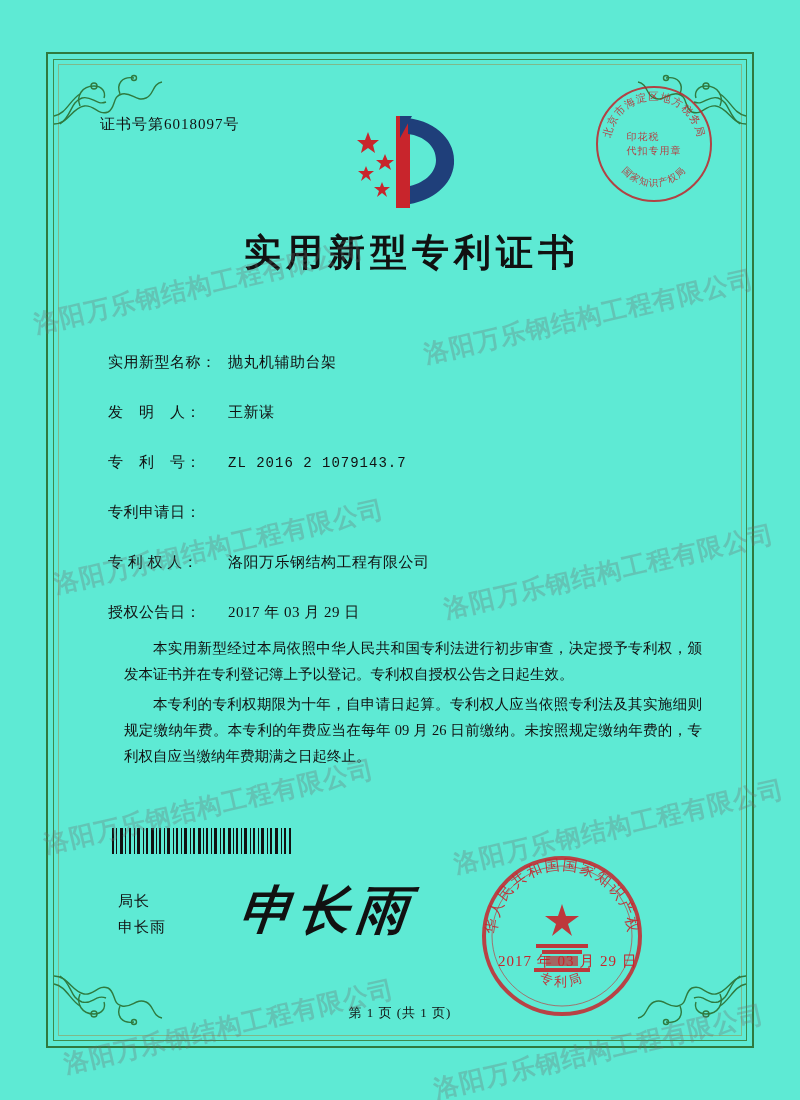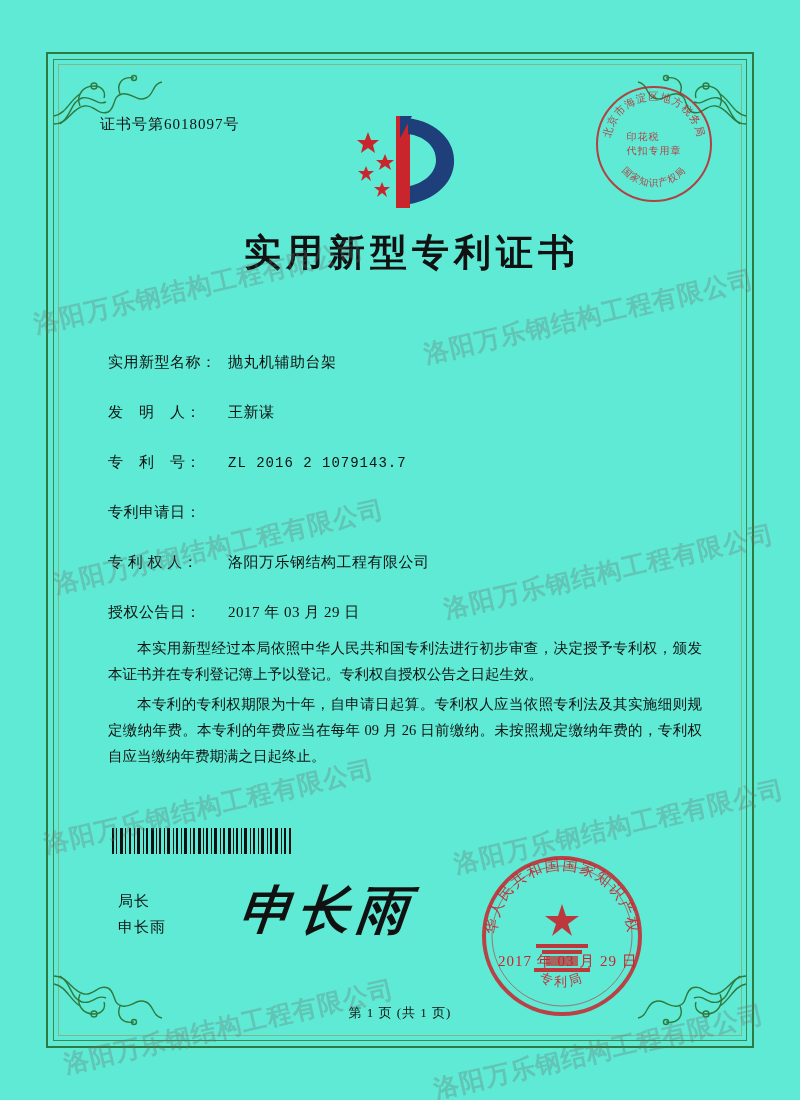--- a/index.html
+++ b/index.html
@@ -147,21 +147,21 @@
     position: absolute;
     left: 108px;
     right: 98px;
     top: 635px;
     font-size: 14.5px;
     line-height: 26px;
     text-align: justify;
     color: #111;
   }
   .body-text p {
-    margin: 0 0 4px 0;
+    margin: 0 0 4px 16px;
     text-indent: 2em;
   }
 
   
   .barcode {
     position: absolute;
     left: 112px;
     top: 828px;
     width: 180px;
     height: 26px;

